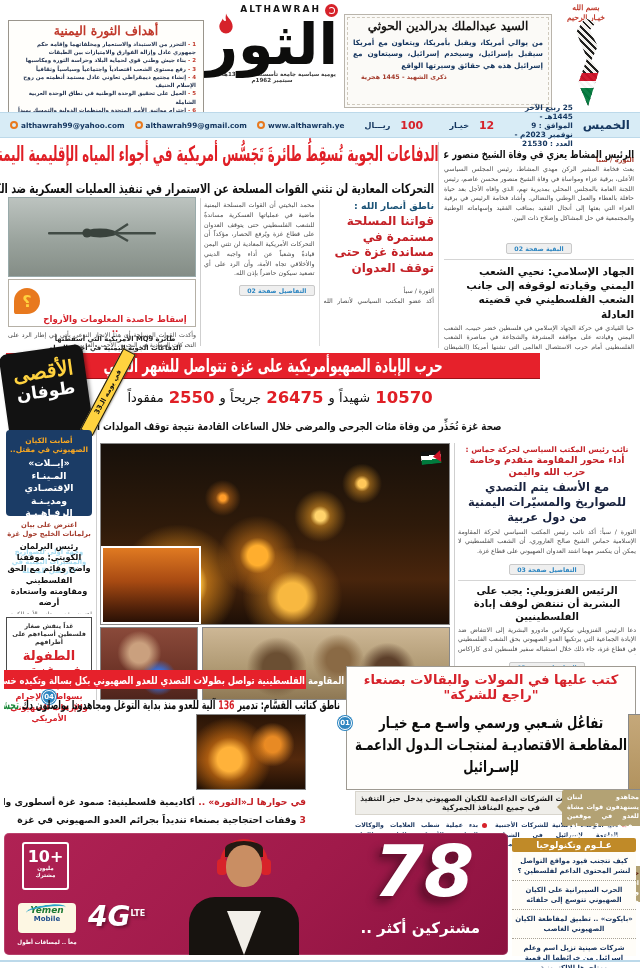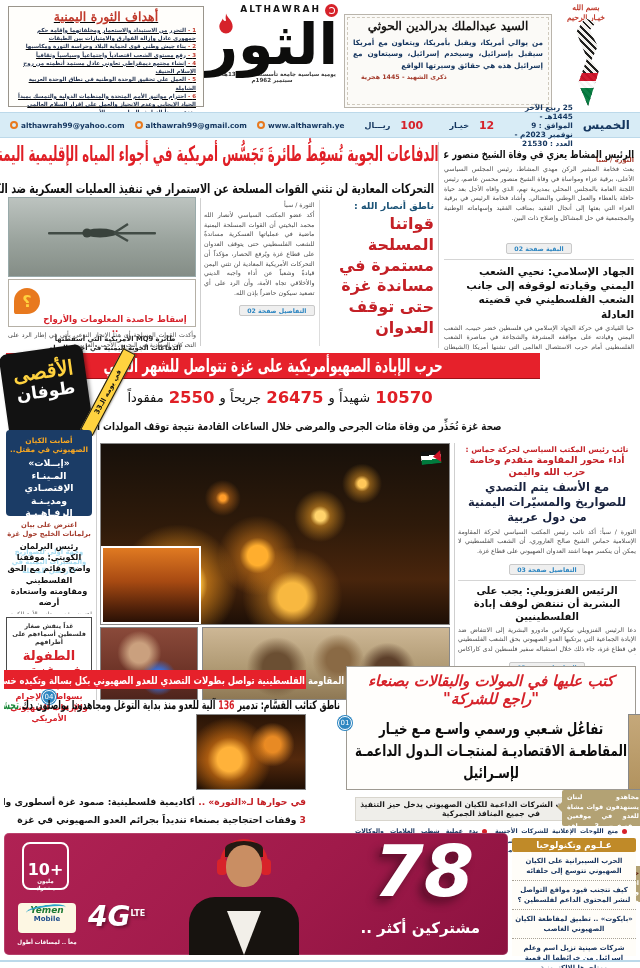--- a/index.html
+++ b/index.html
@@ -40,21 +40,21 @@
   .db-num { font-size:11px; font-weight:900; color:#d6222a; }
   .db-word { font-size:8px; font-weight:bold; color:#14365f; }
   .contact { display:flex; align-items:center; gap:3px; font-size:7.3px; font-weight:bold; color:#14365f; direction:ltr; }
   .oicon { width:8px; height:8px; border-radius:50%; border:2px solid #e8791e; display:inline-block; }
 
   
   .lead-headline { color:#e01f26; }
   .lead-sub { color:#101010; }
   .kicker-blue { color:#1a5276; font-weight:900; font-size:9.5px; }
   .lead-left { column-count:2; column-gap:9px; column-rule:1px solid #ddd; overflow:hidden; }
-  .lead-red-title { color:#c42026; font-weight:900; font-size:16px; line-height:1.3; margin:3px 0 10px; }
+  .lead-red-title { color:#c42026; font-weight:900; font-size:12px; line-height:1.3; margin:3px 0 10px; }
   .body-txt { font-size:6.3px; color:#4c4c4c; text-align:justify; line-height:1.55; white-space:pre-line; }
   .more-tag { display:inline-block; background:#efefef; border:1px solid #c9c9c9; color:#2e86c1; font-size:6.2px; font-weight:bold; padding:1px 7px; border-radius:2px; margin-top:3px; }
   .drone-photo { background:linear-gradient(180deg,#bcc3bf 0%,#9aa39d 55%,#848d86 100%); border:1px solid #9aa; overflow:hidden; }
   .caption-box { background:#fff; border:1px solid #b5b0a6; padding:4px 8px 3px 34px; }
   .cap-red { color:#d6222a; font-weight:900; font-size:8.6px; text-align:center;margin-top:30px; }
   .cap-black { color:#222; font-weight:bold; font-size:6.8px; text-align:center; line-height:1.35; margin-top:1px; }
   .qmark { position:absolute; left:5px; top:8px; width:26px; height:26px; border-radius:50% 50% 50% 10%; background:#e8791e; color:#ffd23f; font-size:16px; font-weight:900; display:flex; align-items:center; justify-content:center; }
   .rc-title1 { color:#111; }
   .rc-lead { color:#a43b2c; font-weight:900; font-size:6.6px; }
   .rc-title2 { color:#101010; font-weight:900; font-size:10.5px; line-height:1.35; }
@@ -71,21 +71,21 @@
   .flood-ribbon { background:#ffd23f; border:1px solid #1a1a1a; color:#121212; font-size:7px; font-weight:900; display:flex; align-items:center; justify-content:center; transform:rotate(-62deg); box-shadow:1px 1px 2px rgba(0,0,0,.35); }
 
   
   .kicker-red { color:#c42026; font-weight:900; font-size:7.6px; text-align:center; }
   .mid-red2 { color:#c42026; font-weight:900; font-size:9.5px; text-align:center; line-height:1.25; }
   .mid-title { color:#17213d; font-weight:900; font-size:11.5px; text-align:center; line-height:1.3; margin:2px 0; }
   .mid-title2 { color:#101010; font-weight:900; font-size:10px; text-align:center; line-height:1.3; margin-bottom:2px; }
   .tag-center { text-align:center; }
   .hamas-box { border:1.6px solid #4a4a4a; background:#fff; padding:5px 4px 3px; }
   .hb1 { color:#1c2a56; font-weight:900; font-size:8.8px; text-align:center; }
-  .num-circ { width:14px; height:14px; border-radius:50%; background:#2e86c1; color:#fff; font-size:7px; font-weight:normal; display:flex; align-items:center; justify-content:center; margin:2px auto 0; border:1.5px solid #fff; box-shadow:0 0 0 1px #2e86c1; }
+  .num-circ { width:14px; height:14px; border-radius:50%; background:#2e86c1; color:#fff; font-size:7px; font-weight:bold; display:flex; align-items:center; justify-content:center; margin:2px auto 0; border:1.5px solid #fff; box-shadow:0 0 0 1px #2e86c1; }
 
   .photo { overflow:hidden; border:1px solid #888; }
   .photo-flares { background:
       radial-gradient(circle at 22% 78%, #ffc13d 0 22px, rgba(255,160,30,.55) 30px, rgba(60,25,5,0) 60px),
       radial-gradient(circle at 45% 62%, #ffae2e 0 10px, rgba(255,150,30,.4) 18px, rgba(0,0,0,0) 40px),
       radial-gradient(circle at 63% 40%, #ffd36b 0 5px, rgba(255,170,40,.5) 10px, rgba(0,0,0,0) 26px),
       radial-gradient(circle at 75% 22%, #ffc85a 0 4px, rgba(255,170,40,.45) 8px, rgba(0,0,0,0) 20px),
       radial-gradient(circle at 35% 30%, #ff9d2a 0 3px, rgba(255,140,30,.4) 7px, rgba(0,0,0,0) 18px),
       radial-gradient(circle at 55% 85%, #f8b840 0 14px, rgba(250,160,40,.4) 26px, rgba(0,0,0,0) 50px),
       linear-gradient(180deg,#17100a 0%, #2e1a0a 45%, #49250c 75%, #1d0f06 100%); }
@@ -107,21 +107,21 @@
   .navy-sub { color:#a8ddf2; font-weight:bold; font-size:6.8px; line-height:1.4; margin-top:16px; }
   .kw-kicker { color:#a43b2c; font-weight:900; font-size:6.8px; text-align:center; line-height:1.35; }
   .kw-title { color:#101010; font-weight:900; font-size:8.2px; text-align:center; line-height:1.35; margin-top:2px; }
   .child-box { border:1.6px solid #4a4a4a; background:#fff; padding:4px 3px; text-align:center; }
   .child-kicker { color:#333; font-weight:900; font-size:6.4px; }
   .child-title { color:#d6222a; font-weight:900; font-size:13px; margin-top:2px; }
   .child-sub { color:#d6222a; font-weight:900; font-size:8.2px; line-height:1.35; margin-top:2px; }
 
   
   .boycott-box { border:1px solid #9e9a92; background:#fffefc; padding:5px 8px 4px; }
-  .boy-kicker { color:#d6222a; font-weight:900; font-size:15px; text-align:center;font-style:italic; }
+  .boy-kicker { color:#d6222a; font-weight:900; font-size:13px; text-align:center; }
   .boy-title { color:#0d0d0d; text-align:center; margin-top:18px; }
   .boy-sub { background:#efeeea; border:1px solid #d8d5cd; color:#1a1a1a; font-weight:900; font-size:7.6px; text-align:center; padding:2px 0; margin-top:20px; }
   .boy-bullets { display:flex; gap:8px; margin-top:5px; }
   .boy-bullet { flex:1; font-size:6.2px; font-weight:900; color:#16325c; line-height:1.5; text-align:justify; position:relative; padding-right:9px; }
   .boy-bullet::before { content:""; position:absolute; right:0; top:3px; width:5px; height:5px; border-radius:50%; background:#d6222a; }
   .res-strip { background:#e6212b; color:#fff; display:flex; align-items:center; justify-content:center; }
   .qassam { color:#0d0d0d; }
   .qassam .num { color:#d6222a; }
   .qassam .green { color:#1e8a3c; }
   .photo-tank { background:
@@ -137,21 +137,21 @@
 
   
   .sci-box { background:#fffdf8; }
   .sci-head { background:#c08a28; color:#fff; font-weight:900; font-size:8.8px; text-align:center; padding:2px 0; border-radius:2px; }
   .sci-box ul { list-style:none; }
   .sci-box li { font-size:6.9px; font-weight:900; color:#16325c; text-align:center; line-height:1.45; padding:4px 2px; border-bottom:1px dotted #a8a296; }
   .sci-box li:last-child { border-bottom:none; }
 
   
   .ad { background:linear-gradient(135deg,#b02254 0%, #a01a4a 55%, #8c1240 100%); border-radius:5px; overflow:hidden; box-shadow:inset 0 0 0 1px rgba(255,255,255,.15); }
-  .ad-badge { position:absolute; left:18px; top:9px; width:47px; height:48px; border:2px solid #fff; border-radius:8px; color:#fff; text-align:center; padding-top:18px; }
+  .ad-badge { position:absolute; left:18px; top:9px; width:47px; height:48px; border:2px solid #fff; border-radius:3px; color:#fff; text-align:center; padding-top:5px; }
   .ad-badge .v { font-size:16px; font-weight:900; line-height:1; direction:ltr; }
   .ad-badge .l { font-size:5.6px; font-weight:bold; line-height:1.3; white-space:pre-line; }
   .ad-logo { position:absolute; left:14px; bottom:22px; width:58px; height:30px; background:#fdf7e3; border-radius:4px; text-align:center; direction:ltr; padding-top:3px; }
   .ad-logo .y { color:#1e7a34; font-weight:900; font-style:italic; font-size:9px; line-height:1; display:block; }
   .ad-logo .m { color:#1f4e8c; font-weight:bold; font-size:7px; line-height:1.2; display:block; }
   .ad-logo .swoosh { position:absolute; top:2px; left:8px; width:40px; height:10px; border-top:2px solid #2aa4c9; border-radius:50%; transform:rotate(-8deg); }
   .ad-slogan { position:absolute; left:10px; bottom:10px; width:66px; text-align:center; color:#fff; font-size:5.6px; font-weight:bold; }
   .ad-4g { position:absolute; left:84px; bottom:22px; color:#fff; font-weight:900; font-style:italic; font-size:28px; direction:ltr; text-shadow:2px 2px 3px rgba(0,0,0,.35); }
   .ad-4g sup { font-size:8px; font-style:normal; }
   .ad-man { position:absolute; left:160px; top:0; width:160px; height:122px; }
@@ -190,21 +190,21 @@
   </div>
   <div class="logo-ar c" style="position:relative;">
     <svg class="flame" style="left:10px; top:-4px;" width="20" height="26" viewBox="0 0 24 30">
         <path d="M12 0c2 6 8 8 8 16a8 8 0 1 1-16 0c0-5 3-6 4-10 1 3 3 4 4 2-1-3 0-5 0-8z" fill="#d6222a"></path>
       </svg>
     <span>الثورة</span>
   </div>
   <div class="logo-tag c">يومية سياسية جامعة تأسست في 1382هـ - 29 سبتمبر 1962م</div>
 </div>
 
-<div class="abs goals-box" style="left:8px; top:6px; width:196px; height:101px;text-decoration:underline;">
+<div class="abs goals-box" style="left:8px; top:20px; width:196px; height:101px;">
   <div class="goals-title">أهداف الثورة اليمنية</div>
   <ol>
     <li>التحرر من الاستبداد والاستعمار ومخلفاتهما وإقامة حكم جمهوري عادل وإزالة الفوارق والامتيازات بين الطبقات</li>
     <li>بناء جيش وطني قوي لحماية البلاد وحراسة الثورة ومكاسبها</li>
     <li>رفع مستوى الشعب اقتصادياً واجتماعياً وسياسياً وثقافياً</li>
     <li>إنشاء مجتمع ديمقراطي تعاوني عادل مستمد أنظمته من روح الإسلام الحنيف</li>
     <li>العمل على تحقيق الوحدة الوطنية في نطاق الوحدة العربية الشاملة</li>
     <li>احترام مواثيق الأمم المتحدة والمنظمات الدولية والتمسك بمبدأ الحياد الإيجابي وعدم الانحياز والعمل على إقرار السلام العالمي وتدعيم مبدأ التعايش السلمي بين الأمم</li>
   </ol>
 </div>
@@ -382,22 +382,22 @@
   <span>أكاديمية فلسطينية: صمود غزة أسطوري والعدو يفشل ميدانياً</span>
 </div>
 <div class="abs bot-line" style="left:4px; top:814px; width:302px;">
   <span class="lead">3</span>
   <span>وقفات احتجاجية بصنعاء تنديداً بجرائم العدو الصهيوني في غزة</span>
 </div>
 
 <div class="abs sci-box" style="left:512px; top:838px; width:124px; height:118px;">
   <div class="sci-head">عـلـوم وتكنولوجيا</div>
   <ul>
+    <li>كيف تتجنب قيود مواقع التواصل لنشر المحتوى الداعم لفلسطين ؟</li>
     <li>الحرب السيبرانية على الكيان الصهيوني تتوسع إلى حلفائه</li>
-    <li>كيف تتجنب قيود مواقع التواصل لنشر المحتوى الداعم لفلسطين ؟</li>
     <li>«بايكوت» .. تطبيق لمقاطعة الكيان الصهيوني الغاصب</li>
     <li>شركات صينية تزيل اسم وعلم إسرائيل من خرائطها الرقمية ومتاجرها الإلكترونية</li>
 
   </ul>
 
 </div>
 
 <div class="abs ad" style="left:4px; top:833px; width:504px; height:122px;">
   <div class="ad-badge">
     <div class="v">10+</div>

